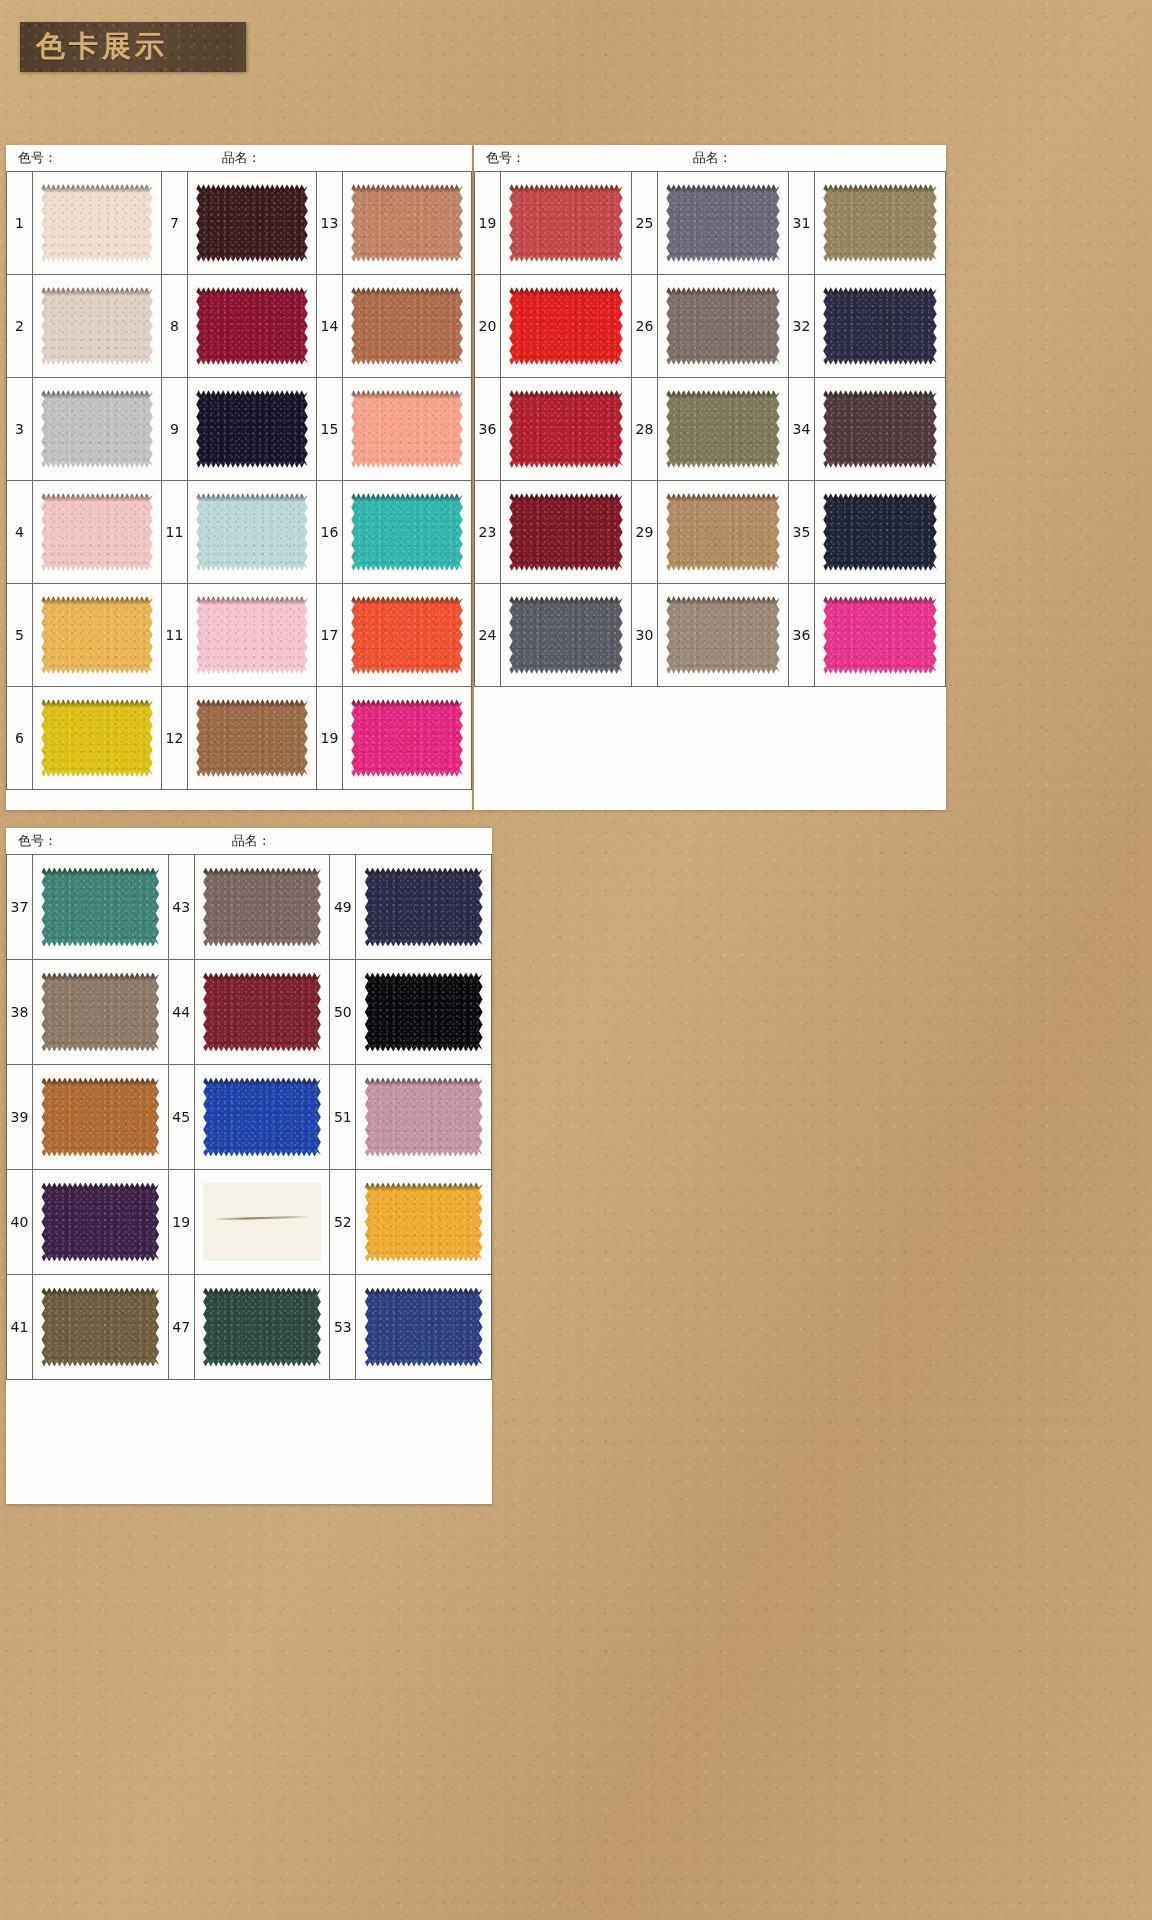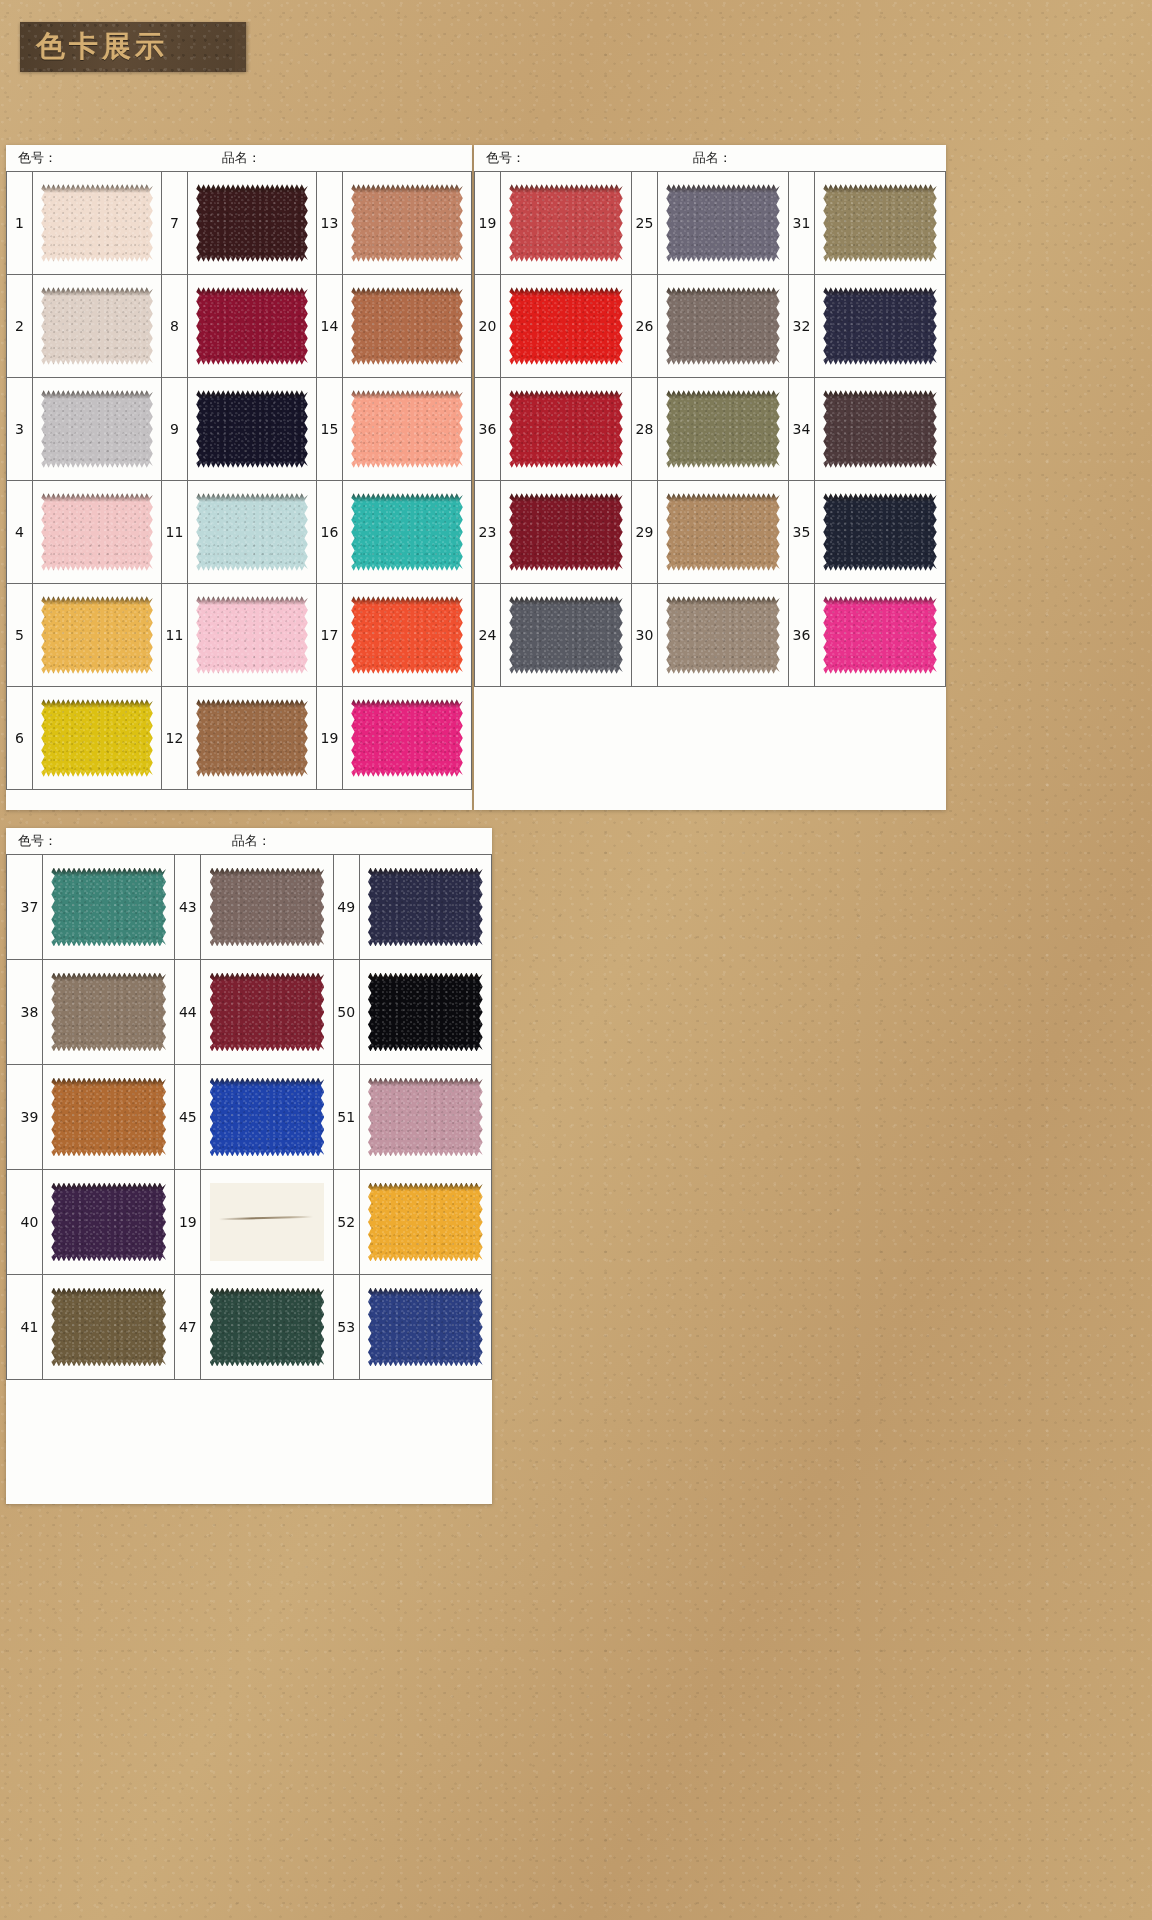--- a/index.html
+++ b/index.html
@@ -84,21 +84,21 @@
     border-left: 1px solid #6b6b6b;
     display: grid;
     grid-template-columns: 1fr;
   }
   .grid-row {
     display: grid;
     grid-template-columns: 26px 1fr 26px 1fr 26px 1fr;
     border-bottom: 1px solid #6b6b6b;
     height: 103px;
   }
-  #sheet-3 .grid-row { height: 105px; padding-left: 10px; }
+  #sheet-3 .grid-row { height: 105px; }
 
   .num-cell {
     border-right: 1px solid #6b6b6b;
     display: flex;
     align-items: center;
     justify-content: center;
     font-size: 14px;
     color: #141414;
     font-family: "DejaVu Sans", sans-serif;
     background: #fdfdfb;

